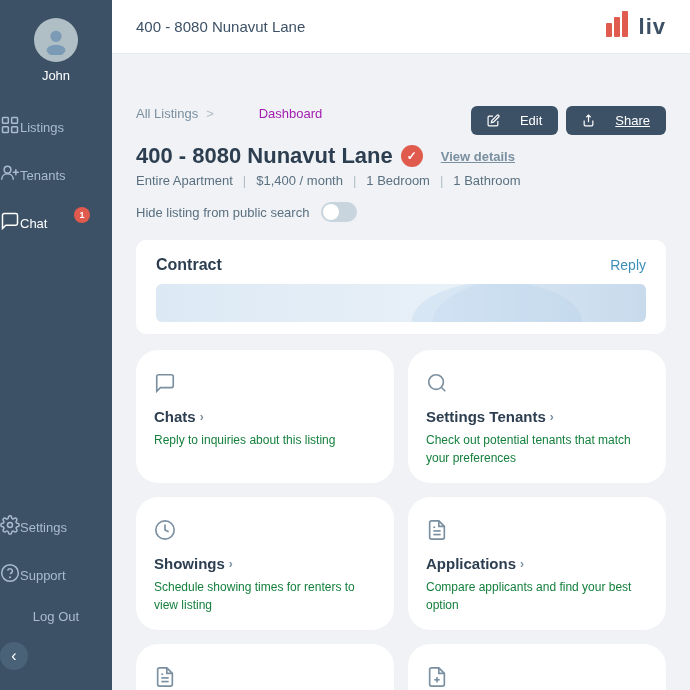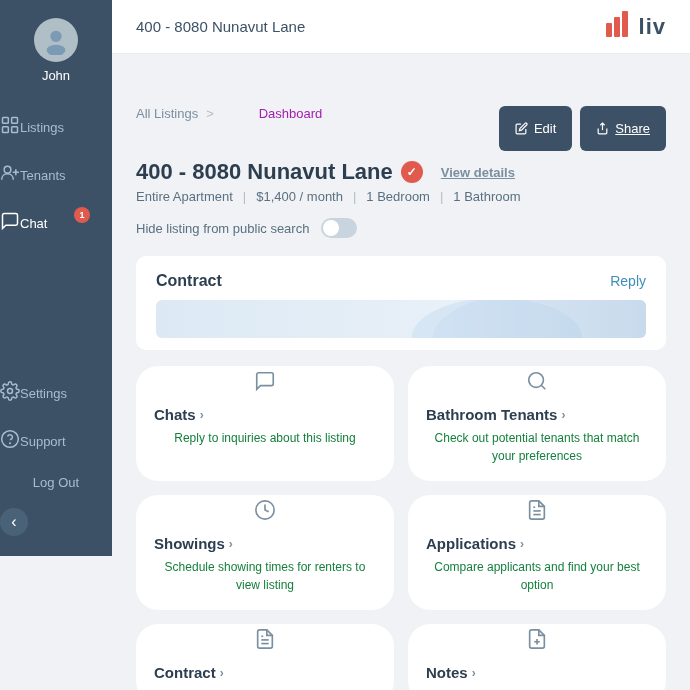--- a/index.html
+++ b/index.html
@@ -7,21 +7,21 @@
 
     
     #sidebar {
       width: 112px;
       min-width: 112px;
       background: #3d5166;
       display: flex;
       flex-direction: column;
       align-items: center;
       padding: 0;
-      height: 556px;
+      height: 690px;
       position: relative;
     }
     .avatar-wrap {
       margin-top: 18px;
       margin-bottom: 6px;
     }
     .avatar {
       width: 44px; height: 44px;
       border-radius: 50%;
       background: #b0bec5;
@@ -172,22 +172,22 @@
     }
     .view-details-link {
       color: #7a8fa0;
       font-size: 13px;
       text-decoration: underline;
       cursor: pointer;
       margin-left: 10px;
     }
     .btn-group { display: flex; gap: 8px; }
     .btn {
-      display: flex; align-items: center; gap: 6px;
-      padding: 15px 16px;
+      display: flex; align-items: center; gap: 20px;
+      padding: 7px 16px;
       border-radius: 6px;
       font-size: 13px;
       font-weight: 500;
       cursor: pointer;
       border: none;
     }
     .btn-edit {
       background: #3d5166;
       color: #fff;
     }
@@ -260,24 +260,23 @@
 
     
     .cards-grid {
       display: grid;
       grid-template-columns: 1fr 1fr;
       gap: 14px;
     }
     .card {
       background: #fff;
       border-radius: 22px;
-      padding: 4px 18px 16px;
+      padding: 22px 18px 16px;
       cursor: pointer;
       transition: box-shadow 0.15s;
-      text-align: center;
     }
     .card-icon {
       margin-bottom: 10px;
       color: #7a8fa0;
     }
     .card-title {
       font-size: 15px;
       font-weight: 600;
       color: #2c3e50;
       display: flex;
@@ -453,21 +452,21 @@
       </div>
 
       <div class="card">
         <div class="card-icon">
           <svg width="22" height="22" viewBox="0 0 24 24" fill="none" stroke="#7a8fa0" stroke-width="1.8">
             <circle cx="11" cy="11" r="8"></circle>
             <line x1="21" y1="21" x2="16.65" y2="16.65"></line>
           </svg>
         </div>
         <div class="card-title">
-          <span>Bathroom Tenants</span>
+          <span>Settings Tenants</span>
           <span class="chevron">›</span>
         </div>
         <div class="card-desc">Check out potential tenants that match your preferences</div>
       </div>
 
       <div class="card">
         <div class="card-icon">
           <svg width="22" height="22" viewBox="0 0 24 24" fill="none" stroke="#7a8fa0" stroke-width="1.8">
             <circle cx="12" cy="12" r="10"></circle>
             <polyline points="12 6 12 12 16 14"></polyline>

